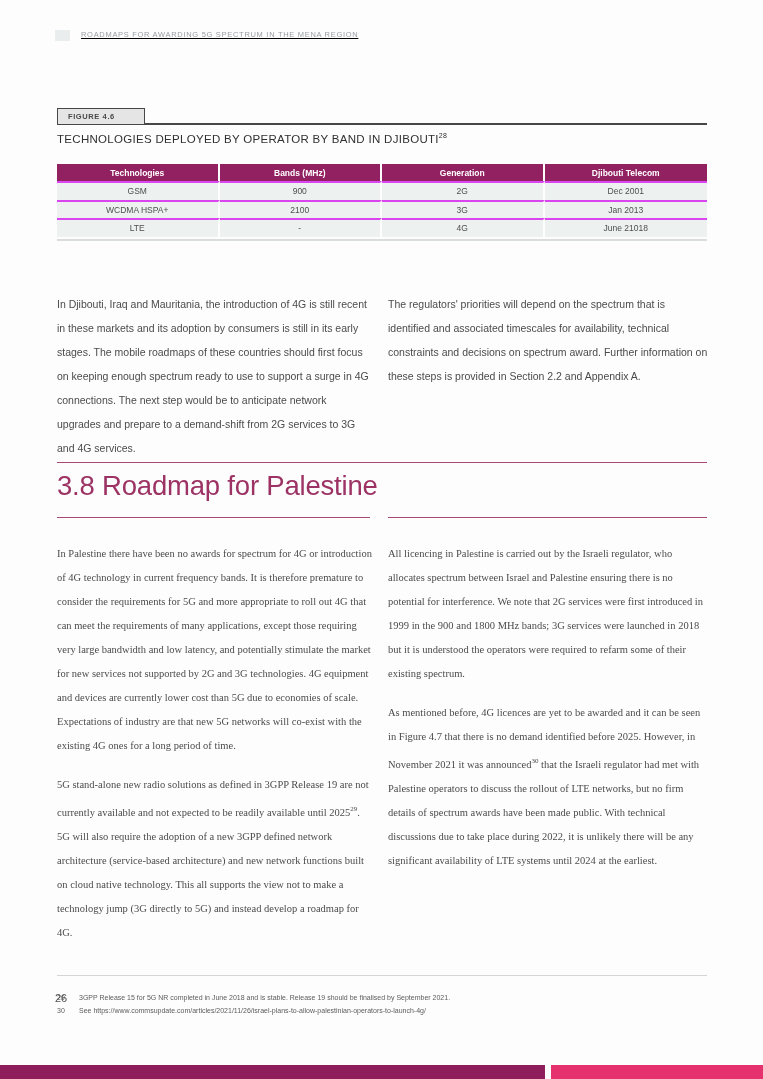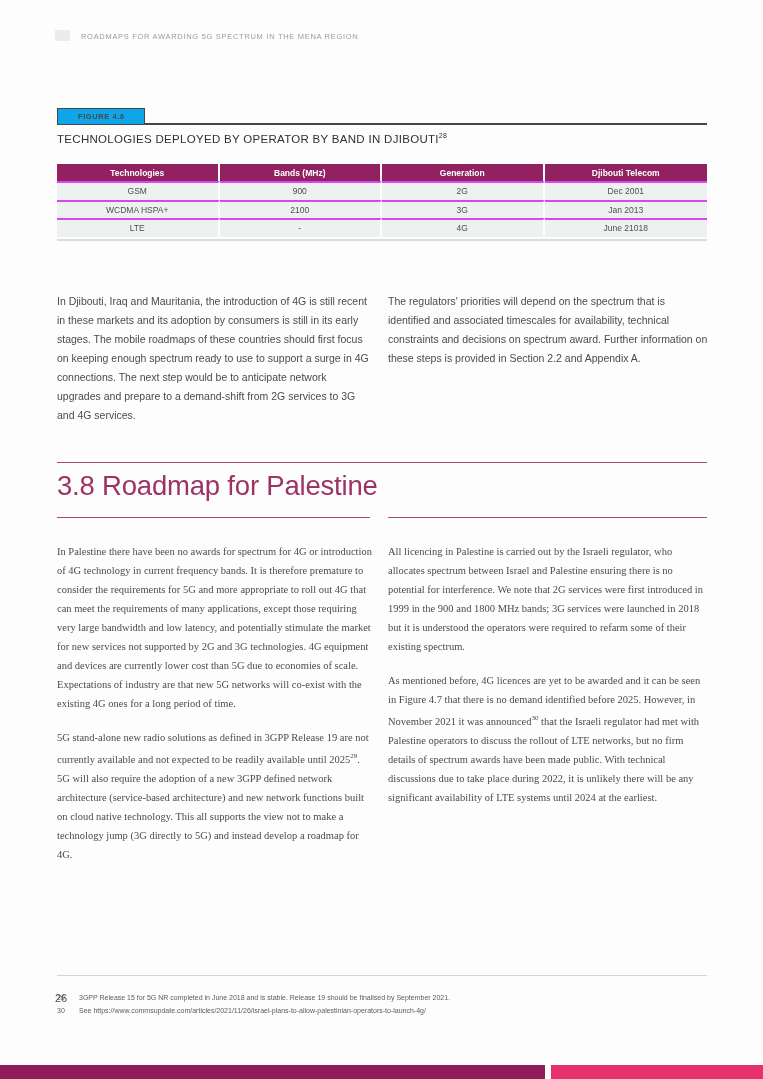--- a/index.html
+++ b/index.html
@@ -13,30 +13,30 @@
   *{margin:0;padding:0;box-sizing:border-box;}
   html,body{background:#ffffff;}
   .page{
     position:relative;
     width:763px;height:1079px;
     background:#fdfdfd;
     font-family:"Liberation Sans", sans-serif;
     overflow:hidden;
   }
   
-  .running-header{position:absolute;top:30px;left:55px;display:flex;align-items:flex-end;gap:11px;}
+  .running-header{position:absolute;top:30px;left:55px;display:flex;align-items:flex-start;gap:11px;text-decoration:underline;}
   .header-mark{width:15px;height:11px;background:#e9eded;}
   .running-title{font-size:7.5px;letter-spacing:.7px;color:#979da3;}
 
   
   .figure-rule{position:absolute;top:123px;left:57px;width:650px;height:1.5px;background:#474747;}
   .figure-label-box{
     position:absolute;top:108px;left:57px;width:88px;height:17px;
-    border:1.5px solid #474747;background:#0ea5e9;
-    display:flex;align-items:center;padding-left:20px;
+    border:1.5px solid #474747;background:#e5e5e5;
+    display:flex;align-items:center;padding-left:10px;
     font-size:7.5px;font-weight:bold;letter-spacing:.6px;color:#474747;
   }
   .figure-title{position:absolute;top:132px;left:57px;font-size:11.5px;letter-spacing:.3px;color:#303030;font-weight:500;}
   .figure-title sup{font-size:7px;}
 
   
   .table-wrap{position:absolute;top:164px;left:57px;width:650px;}
   table{width:100%;border-collapse:separate;border-spacing:0;table-layout:fixed;}
   th{
     background:var(--table-header-bg);color:#ffffff;
@@ -47,21 +47,21 @@
   th:last-child{border-right:none;}
   td{
     background:var(--row-bg);color:#4e4e4e;
     font-size:8.5px;height:18.5px;text-align:center;
     border-right:2px solid #fdfdfd;border-top:2px solid #d946ef;
   }
   td:last-child{border-right:none;}
   .table-bottom-strip{margin-top:2px;height:2px;background:#d9dedd;}
 
   
-  .bodytext{font-size:10.5px;line-height:19px;color:#4b4b4b;}
+  .bodytext{font-size:10.5px;line-height:24px;color:#4b4b4b;}
   .bodytext sup{font-size:7px;}
   .col-left{position:absolute;left:57px;width:316px;}
   .col-right{position:absolute;left:388px;width:320px;}
   .intro-top{top:292px;}
   .para + .para{margin-top:15px;}
 
   
   .section-rule-top{position:absolute;top:462px;left:57px;width:650px;height:1px;background:var(--rule);}
   .section-heading{position:absolute;top:470px;left:57px;font-size:27.5px;font-weight:400;letter-spacing:-.2px;color:var(--accent);}
   .section-rule-bl{position:absolute;top:517px;left:57px;width:313px;height:1px;background:var(--rule);}

